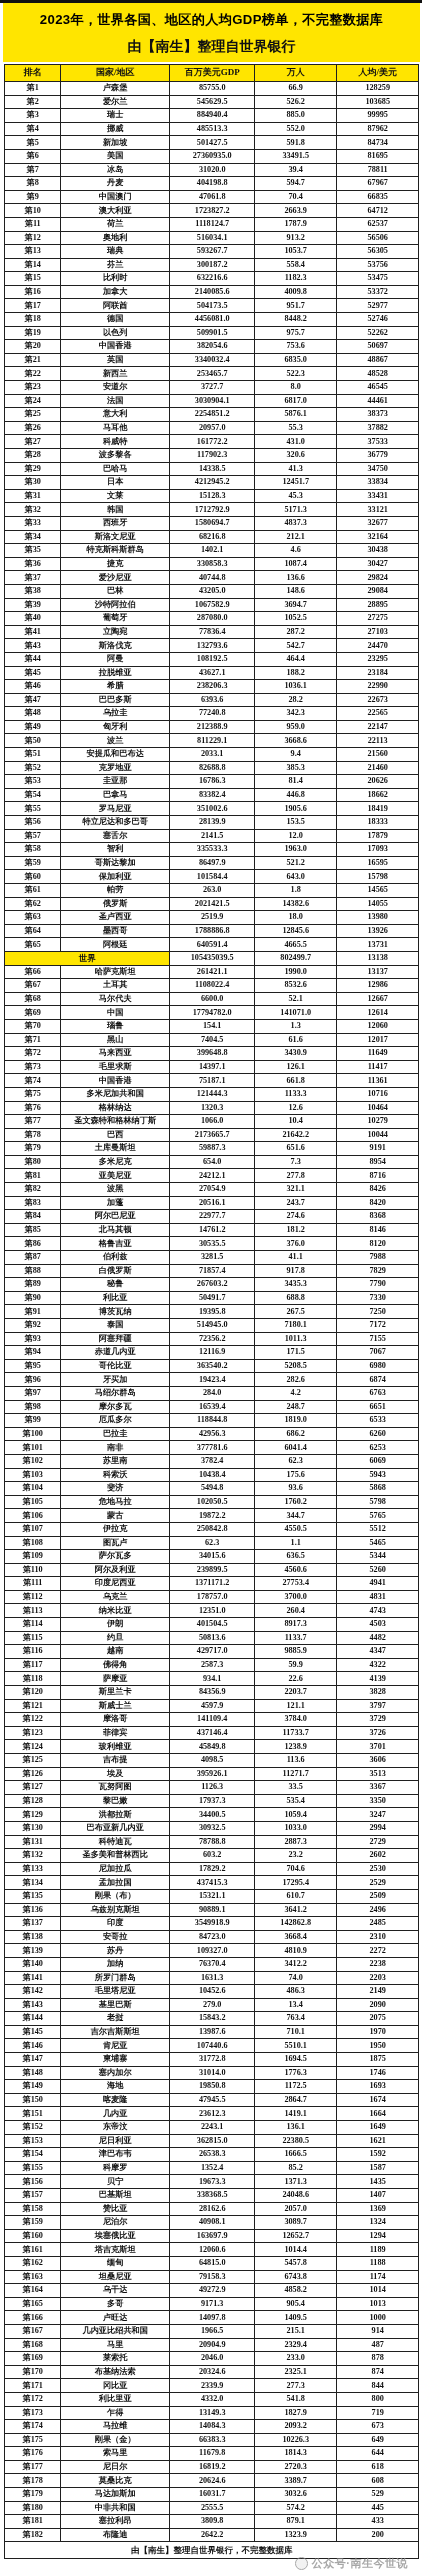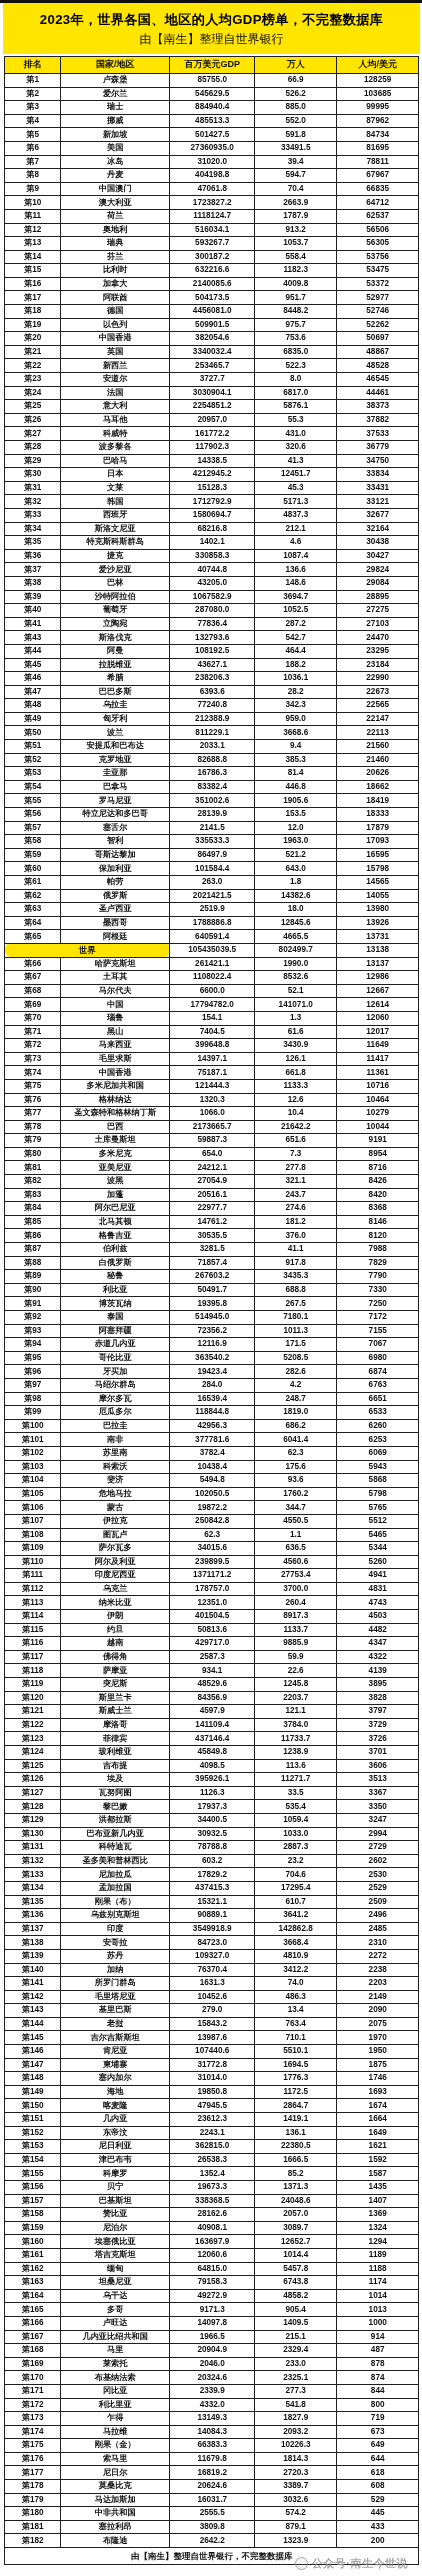--- a/index.html
+++ b/index.html
@@ -1,31 +1,31 @@
 <!DOCTYPE html>
 <html style="font-size:8.5px"><head>
 <meta charset="utf-8">
 <style>
   html,body{margin:0;padding:0;background:#ffffff;}
   body{width:423px;font-family:"Liberation Sans","DejaVu Sans",sans-serif;}
   .page{position:relative;width:423px;height:2576px;overflow:hidden;background:#fff;}
   .top-strip{height:2.6px;background:#101010;}
   .title-block{background:#ffe500;margin:0 3.2px;padding:8px 4.2px 6.3px;text-align:center;}
   .title{font-size:13.2px;font-weight:bold;color:#000;letter-spacing:0.3px;}
-  .subtitle{font-size:12px;font-weight:normal;color:#111;margin-top:2px;}
-  table.gdp-table{border-collapse:collapse;table-layout:fixed;width:414px;margin:2.1px 4.2px 0;}
+  .subtitle{font-size:14px;font-weight:bold;color:#111;margin-top:9px;}
+  table.gdp-table{border-collapse:collapse;table-layout:fixed;width:414px;margin:2.1px 4.2px 0;font-family:Liberation Serif, serif;}
   .gdp-table th,.gdp-table td{
     border:0.5px solid #1f1f1f;border-top-width:1.1px;border-bottom-width:1.1px;
     text-align:center;vertical-align:middle;font-weight:bold;color:#111;
     padding:0;overflow:hidden;white-space:nowrap;
   }
   .gdp-table th{background:#ffe500;font-size:9px;height:16px;}
   .gdp-table td{font-size:8.2px;height:12.6px;line-height:1;background:#fff;}
   .gdp-table tfoot td{font-size:8.5px;height:16px;}
-  td.world-label{background:#ffe500;font-size:8.5px;border-radius:6px;}
+  td.world-label{background:#ffe500;font-size:8.5px;}
   .red{color:#e50000;}
   .watermark{
     position:absolute;right:15px;bottom:5.3px;display:flex;align-items:center;gap:4.2px;
     color:#8f8f8f;opacity:.78;font-size:11px;font-weight:bold;letter-spacing:0.5px;pointer-events:none;
   }
   .wm-ring{width:12.7px;height:12.7px;border:1.1px solid #8f8f8f;border-radius:50%;
     display:inline-block;box-sizing:border-box;background:rgba(143,143,143,.15);}
 </style>
 </head>
 <body>
@@ -875,27 +875,20 @@
           <td>4322</td>
         </tr>
         <tr>
           <td>第118</td>
           <td>萨摩亚</td>
           <td>934.1</td>
           <td>22.6</td>
           <td>4139</td>
         </tr>
         <tr>
-          <td>第119</td>
-          <td>突尼斯</td>
-          <td>48529.6</td>
-          <td>1245.8</td>
-          <td>3895</td>
-        </tr>
-        <tr>
           <td>第120</td>
           <td>斯里兰卡</td>
           <td>84356.9</td>
           <td>2203.7</td>
           <td>3828</td>
         </tr>
         <tr>
           <td>第121</td>
           <td>斯威士兰</td>
           <td>4597.9</td>

